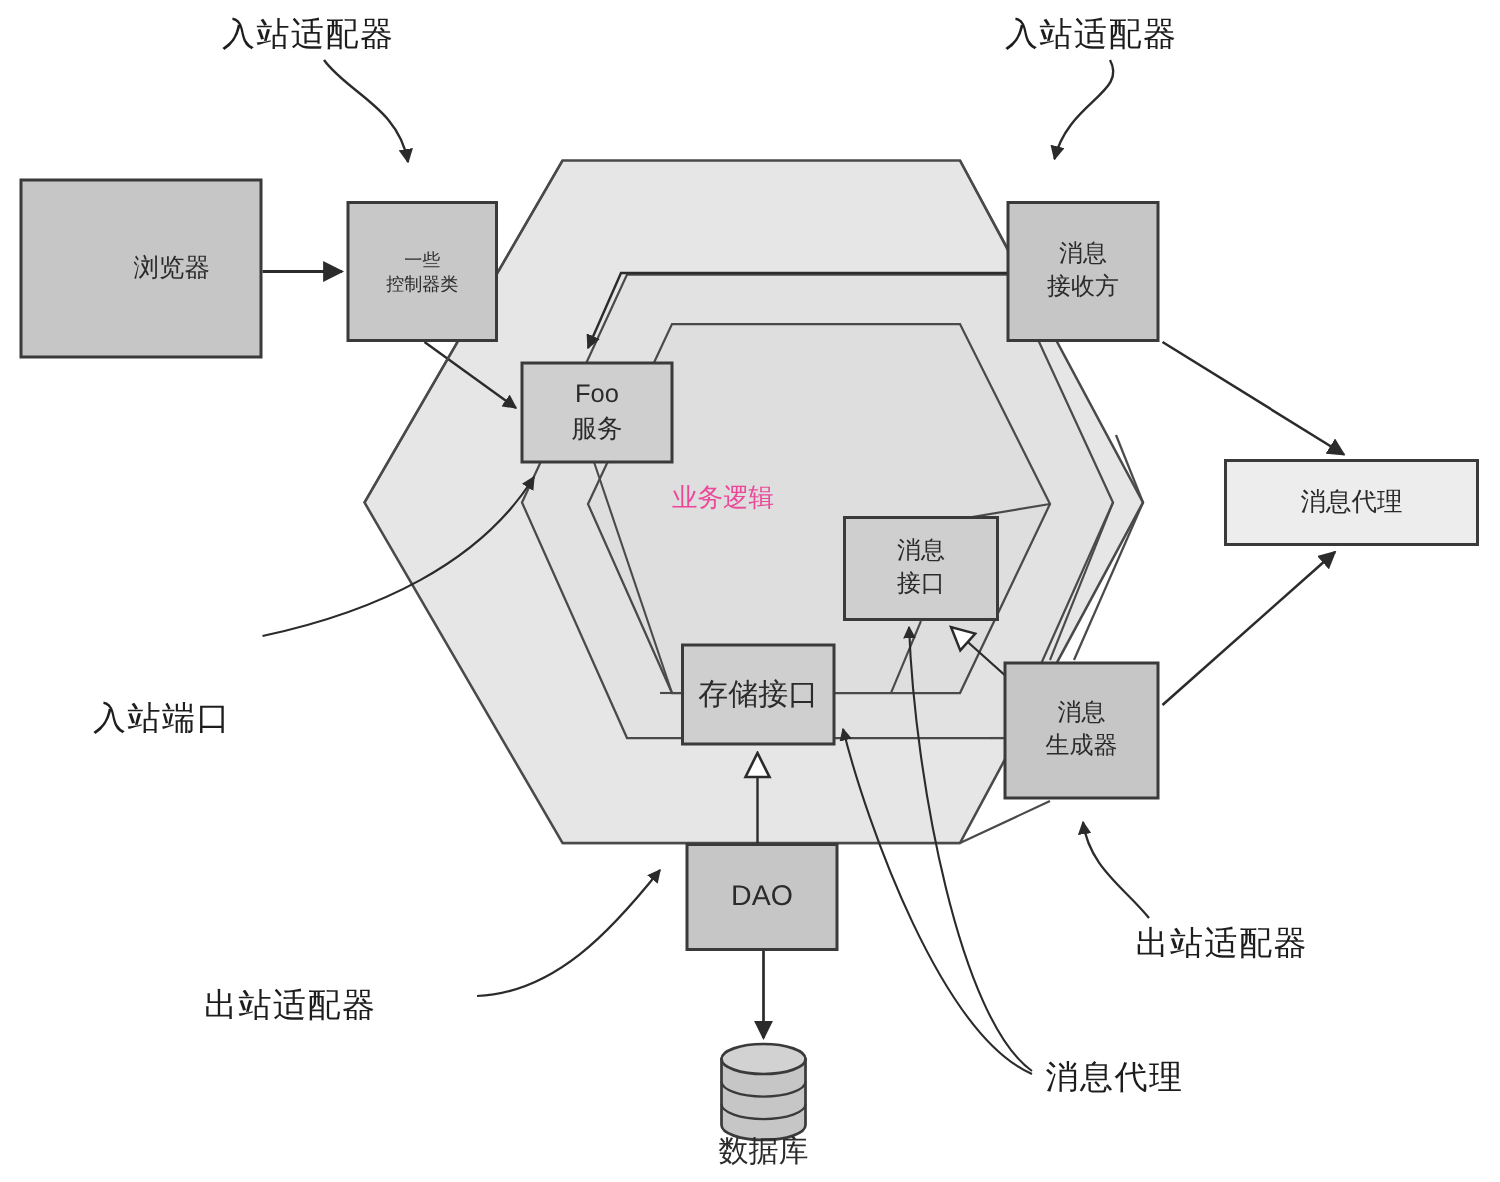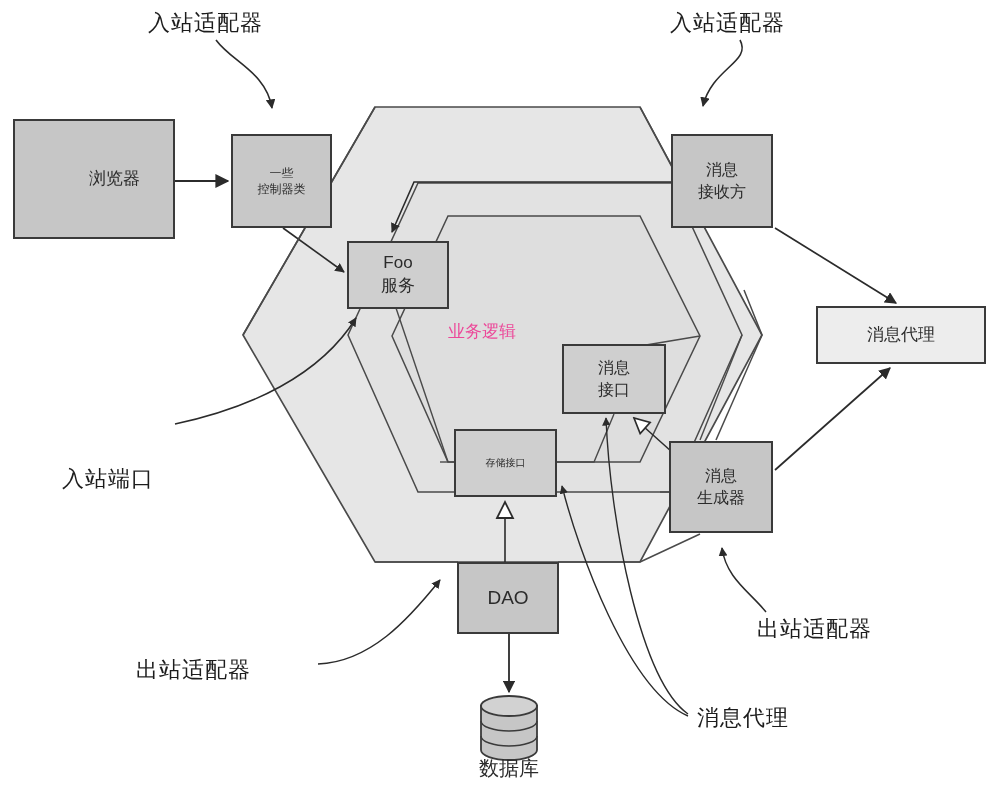--- a/index.html
+++ b/index.html
@@ -162,21 +162,21 @@
 服务</div>
 
   <div class="node-label" style="left:672px; top:135px; width:100px; height:92px; font-size:16px;">消息
 接收方</div>
 
   <div class="node-label" style="left:817px; top:307px; width:168px; height:56px; font-size:17px;">消息代理</div>
 
   <div class="node-label" style="left:563px; top:345px; width:102px; height:68px; font-size:16px;">消息
 接口</div>
 
-  <div class="node-label" style="left:455px; top:430px; width:101px; height:66px; font-size:10px;">存储接口</div>
+  <div class="node-label" style="left:455px; top:430px; width:101px; height:66px; font-size:20px;">存储接口</div>
 
   <div class="node-label" style="left:670px; top:442px; width:102px; height:90px; font-size:16px;">消息
 生成器</div>
 
   <div class="node-label" style="left:458px; top:563px; width:100px; height:70px; font-size:19px;">DAO</div>
 
   <div class="node-label" style="left:449px; top:756px; width:120px; height:24px; font-size:20px;">数据库</div>
 
   <div class="free-label" style="left:448px; top:320px; font-size:17px;">业务逻辑</div>
 

